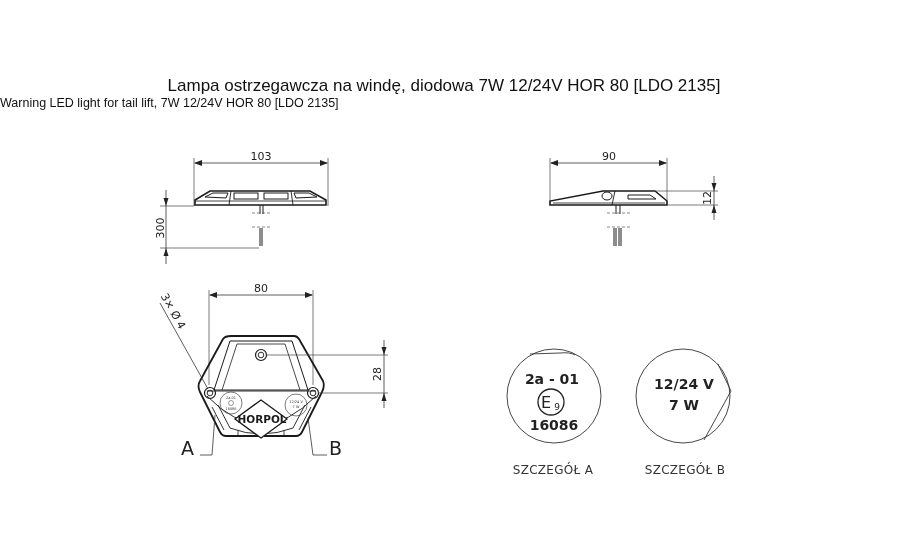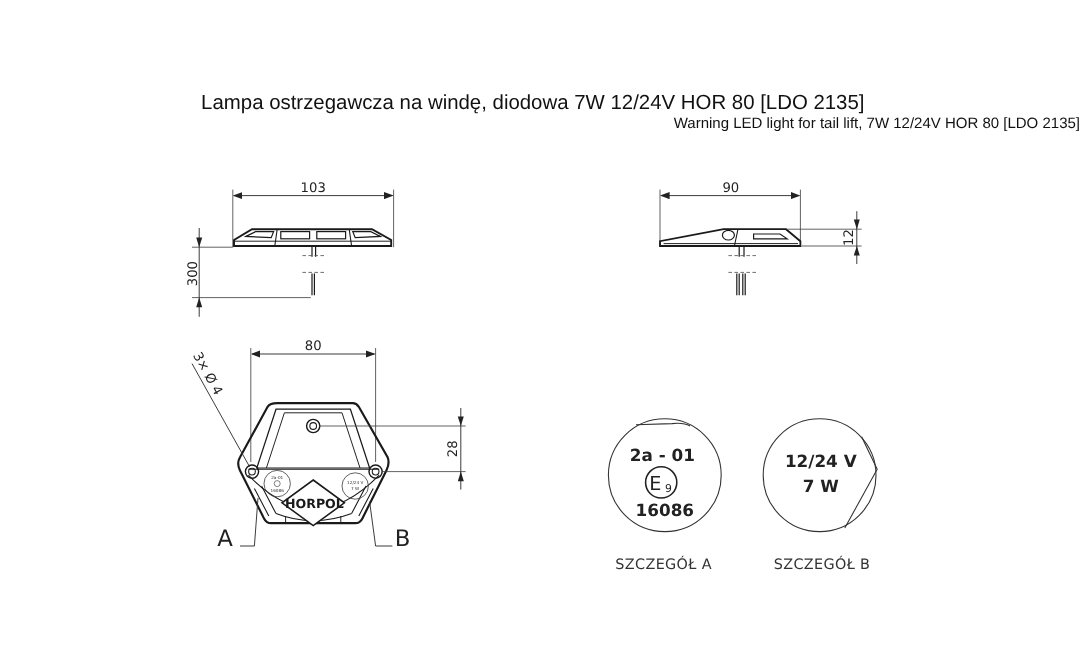--- a/index.html
+++ b/index.html
@@ -1,18 +1,18 @@
 <!DOCTYPE html>
 <html><head>
 <meta charset="utf-8">
 <style>
   html, body { margin: 0; padding: 0; background: #ffffff; }
   body { width: 900px; height: 550px; position: relative; overflow: hidden; font-family: "Liberation Sans", sans-serif; color: #1a1a1a; }
   .title-main { position: absolute; left: 0; width: 888px; top: 76px; text-align: center; font-size: 17px; color: #111; }
-  .title-sub { position: absolute; left: 0; width: 900px; top: 96px; text-align: right; font-size: 12.5px; color: #111; }
+  .title-sub { position: absolute; left: 0; width: 900px; top: 96px; text-align: left; font-size: 12.5px; color: #111; }
   svg { position: absolute; left: 0; top: 0; }
   .dim { font-family: "DejaVu Sans", sans-serif; font-size: 11px; fill: #222; }
   .lbl { font-family: "DejaVu Sans", sans-serif; font-size: 19px; fill: #222; }
   .det { font-family: "DejaVu Sans", sans-serif; font-size: 12px; fill: #333; letter-spacing: 0.3px; }
   .detbig { font-family: "DejaVu Sans", sans-serif; font-size: 14px; fill: #222; font-weight: bold; }
 </style>
 </head>
 <body>
 
 <div class="title-main">Lampa ostrzegawcza na windę, diodowa 7W 12/24V HOR 80 [LDO 2135]</div>

